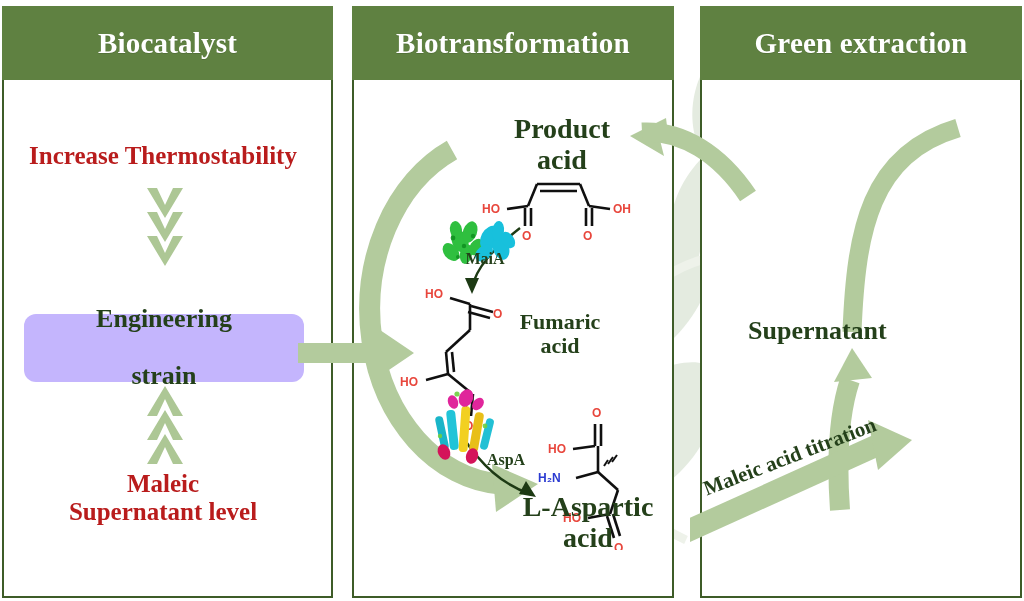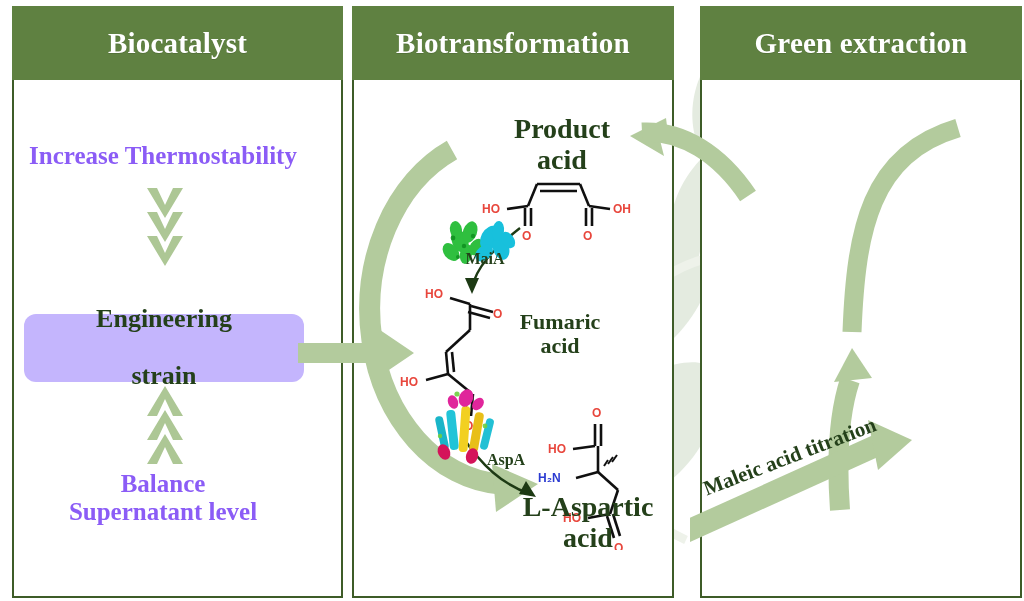--- a/index.html
+++ b/index.html
@@ -19,31 +19,31 @@
     background:#5f8141;display:flex;align-items:center;justify-content:center;
   }
   .panel-head-title{
     color:#ffffff;font-weight:bold;font-size:29px;letter-spacing:.2px;
     text-shadow:0 1px 0 rgba(0,0,0,.12);
   }
   .panel-body{
     position:absolute;left:0;top:74px;right:0;bottom:0;
     border:2px solid #3e5c28;border-top:none;background:transparent;
   }
-  #panel-0{left:12px;top:6px;width:331px;height:592px;padding-left:21px;}
+  #panel-0{left:2px;top:6px;width:331px;height:592px;padding-left:21px;}
   #panel-1{left:352px;top:6px;width:322px;height:592px;}
   #panel-2{left:700px;top:6px;width:322px;height:592px;}
 
   
   .panel-body{background:#ffffff;}
   #panel-0 .panel-head,#panel-1 .panel-head,#panel-2 .panel-head{z-index:4;}
 
   
   .col1-text{
-    position:absolute;width:100%;text-align:center;color:#8b5cf6;
+    position:absolute;width:100%;text-align:center;color:#b91c1c;
     font-weight:bold;font-size:25px;line-height:1.12;z-index:6;
   }
   #txt-thermo{top:142px;font-size:25px;}
   #txt-balance{top:470px;font-size:25px;}
 
   .chevstack{position:absolute;left:50%;transform:translateX(-50%);z-index:6;}
   #chev-down{top:186px;}
   #chev-up{top:386px;}
 
   .eng-box{
@@ -137,21 +137,21 @@
     <svg width="48" height="92" viewBox="0 0 48 92">
       <g fill="#adc795">
         <path d="M6 30h10l8-17 8 17h10L24 0z"></path>
         <path d="M6 54h10l8-17 8 17h10L24 24z"></path>
         <path d="M6 78h10l8-17 8 17h10L24 48z"></path>
       </g>
     </svg>
   </div>
 
   <div class="col1-text" id="txt-balance" style="left:2px;width:322px;">
-    <span>Balance</span><br>
+    <span>Maleic</span><br>
     <span>Supernatant level</span>
   </div>
 
   <svg id="connector" width="120" height="46" viewBox="0 0 120 46">
     <path d="M0 13h82V0l34 23-34 23V33H0z" fill="#b3cb9d"></path>
   </svg>
 
   <div class="panel" id="panel-1">
     <div class="panel-body"></div>
     <div class="panel-head">
@@ -353,15 +353,16 @@
     </g>
   </svg>
 
   <svg style="position:absolute;left:614px;top:112px;z-index:3;" width="70" height="56" viewBox="0 0 70 56">
     <path d="M52 6 L16 24 L50 44 L46 28 L54 22 Z" fill="#b3cb9d"></path>
   </svg>
   <svg style="position:absolute;left:636px;top:120px;z-index:3;" width="120" height="90" viewBox="0 0 120 90">
     <path d="M6 12 C 46 10 84 34 112 76" fill="none" stroke="#b3cb9d" stroke-width="19" stroke-linecap="butt"></path>
   </svg>
 
+  <div class="ex-label" id="lbl-supernatant">Supernatant</div>
   <div class="ex-label" id="lbl-titration">Maleic acid titration</div>
 
 </div>
 
 </body></html>

